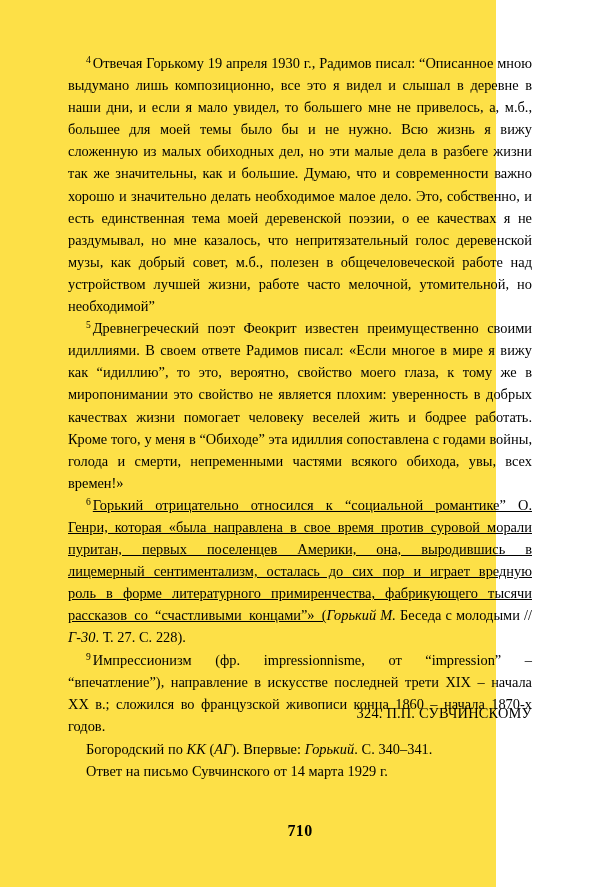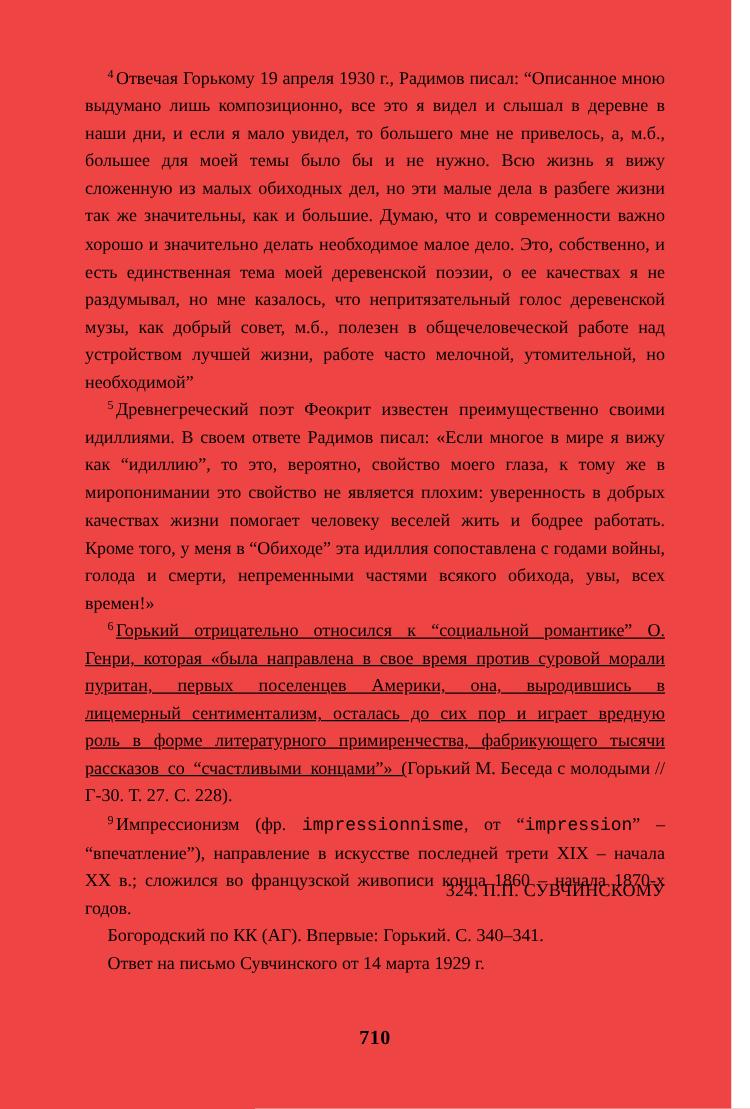--- a/index.html
+++ b/index.html
@@ -9,23 +9,23 @@
   body {
     width: 600px;
     height: 887px;
     background: #ffffff;
     font-family: "Liberation Serif", "DejaVu Serif", serif;
     color: #000000;
     overflow: hidden;
   }
   .page {
     position: relative;
-    width: 585px;
+    width: 496px;
     height: 887px;
-    background: #ef4444;
+    background: #fde047;
   }
   .textblock {
     position: absolute;
     left: 68px;
     top: 52px;
     width: 464px;
   }
   p.para {
     margin: 0;
     text-align: justify;
@@ -36,23 +36,24 @@
     hyphens: manual;
     word-spacing: 0.1px;
   }
   sup.fn {
     font-size: 9.6px;
     vertical-align: 0.5em;
     line-height: 0;
     padding-right: 2px;
   }
   .ital {
+    font-style: italic;
   }
   .lat {
-    font-family: Liberation Mono, monospace;
+    font-family: Liberation Serif, serif;
   }
   .spaced {
     word-spacing: 3.2px;
     text-decoration: underline;
   }
   .heading {
     position: absolute;
     left: 68px;
     top: 703px;
     width: 464px;

